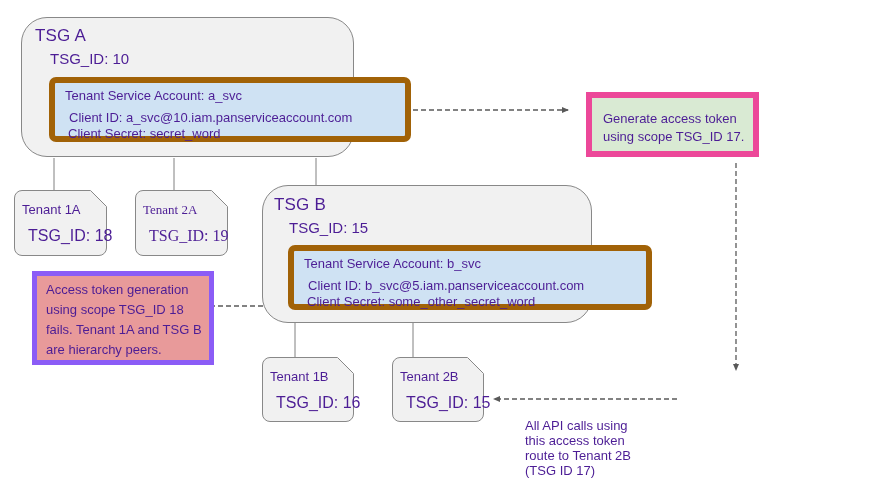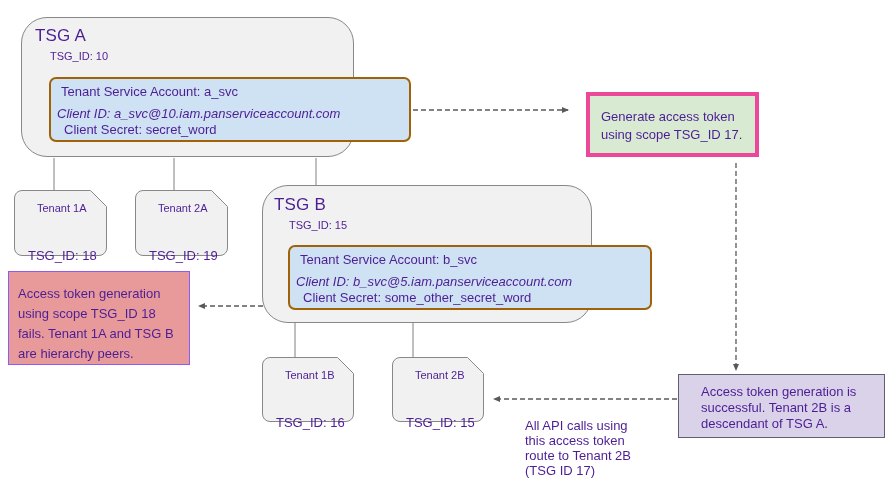--- a/index.html
+++ b/index.html
@@ -7,38 +7,38 @@
     position:relative;width:888px;height:491px;background:#ffffff;overflow:hidden;
     font-family:"Liberation Sans","DejaVu Sans",sans-serif;color:#4c1d95;
   }
   .layer{position:absolute;left:0;top:0;width:888px;height:491px;}
   
   .group{
     position:absolute;background:#f1f1f1;border:1px solid #888888;border-radius:26px;
     box-sizing:border-box;
   }
   .group-title{position:absolute;font-size:17px;letter-spacing:.2px;white-space:nowrap;}
-  .group-id{position:absolute;font-size:11px;white-space:nowrap;}
+  .group-id{position:absolute;font-size:15px;white-space:nowrap;}
   
   .svc{
-    position:absolute;background:#cfe2f3;border:2px solid #a16207;border-radius:7px;
+    position:absolute;background:#cfe2f3;border:6px solid #a16207;border-radius:7px;
     box-sizing:border-box;font-size:13px;
   }
   .svc-title{position:absolute;left:10px;top:5px;white-space:nowrap;}
-  .svc-line1{position:absolute;left:6px;top:27px;white-space:nowrap;font-style:italic;}
+  .svc-line1{position:absolute;left:14px;top:27px;white-space:nowrap;}
   .svc-line2{position:absolute;left:13px;top:43px;white-space:nowrap;}
   
   .tenant{position:absolute;}
   .tenant svg{position:absolute;left:0;top:0;display:block;}
-  .tenant-name{position:absolute;left:23px;top:12px;font-size:11px;white-space:nowrap;}
-  .tenant-id{position:absolute;left:14px;top:37px;font-size:13px;white-space:nowrap;margin-top:21px;}
+  .tenant-name{position:absolute;left:8px;top:12px;font-size:13px;white-space:nowrap;}
+  .tenant-id{position:absolute;left:14px;top:37px;font-size:16px;white-space:nowrap;}
   
   .note{position:absolute;box-sizing:border-box;font-size:13px;}
-  .note-green{background:#d9ead3;border:4px solid #ec4899;padding:12px 0 0 11px;line-height:18px;}
-  .note-red{background:#e89a9a;border:1px solid #8b5cf6;padding:12px 6px 0 9px;line-height:20px;}
+  .note-green{background:#d9ead3;border:6px solid #ec4899;padding:12px 0 0 11px;line-height:18px;}
+  .note-red{background:#e89a9a;border:5px solid #8b5cf6;padding:4px 6px 0 9px;line-height:20px;margin-left:24px;}
   .note-purple{background:#d9d2e9;border:1px solid #625d70;padding:9px 6px 0 22px;line-height:16px;}
   .free-text{position:absolute;font-size:13px;line-height:15px;}
 </style>
 </head>
 <body>
 
 <div class="canvas">
 
   <svg class="layer" width="888" height="491" viewBox="0 0 888 491">
     <defs>
@@ -82,33 +82,30 @@
   <div class="svc" style="left:288px;top:245px;width:364px;height:65px;">
     <div class="svc-title">Tenant Service Account: b_svc</div>
     <div class="svc-line1">Client ID: b_svc@5.iam.panserviceaccount.com</div>
     <div class="svc-line2">Client Secret: some_other_secret_word</div>
   </div>
 
   <div class="note note-red" style="left:8px;top:271px;width:182px;height:94px;">
     <span>Access token generation using scope TSG_ID 18 fails. Tenant 1A and TSG B are hierarchy peers.</span>
   </div>
 
-  <div class="note note-purple" style="left:678px;top:374px;width:207px;height:64px;">
-    <span>Access token generation is successful. Tenant 2B is a descendant of TSG A.</span>
-  </div>
 
   <div class="tenant" style="left:14px;top:190px;width:93px;height:66px;">
     <svg width="93" height="66" viewBox="0 0 93 66">
       <path d="M8 .5 H76.5 L92.5 16.5 V58 A7.5 7.5 0 0 1 85 65.5 H8 A7.5 7.5 0 0 1 .5 58 V8 A7.5 7.5 0 0 1 8 .5 Z" fill="#f1f1f1" stroke="#888888"></path>
     </svg>
     <div class="tenant-name">Tenant 1A</div>
     <div class="tenant-id">TSG_ID: 18</div>
   </div>
 
-  <div class="tenant" style="left:135px;top:190px;width:93px;height:54px;">
+  <div class="tenant" style="left:135px;top:190px;width:93px;height:54px;font-family:Liberation Serif, serif;">
     <svg width="93" height="66" viewBox="0 0 93 66">
       <path d="M8 .5 H76.5 L92.5 16.5 V58 A7.5 7.5 0 0 1 85 65.5 H8 A7.5 7.5 0 0 1 .5 58 V8 A7.5 7.5 0 0 1 8 .5 Z" fill="#f1f1f1" stroke="#888888"></path>
     </svg>
     <div class="tenant-name">Tenant 2A</div>
     <div class="tenant-id">TSG_ID: 19</div>
   </div>
 
   <div class="tenant" style="left:262px;top:357px;width:92px;height:65px;">
     <svg width="92" height="65" viewBox="0 0 92 65">
       <path d="M8 .5 H75.5 L91.5 16.5 V57 A7.5 7.5 0 0 1 84 64.5 H8 A7.5 7.5 0 0 1 .5 57 V8 A7.5 7.5 0 0 1 8 .5 Z" fill="#f1f1f1" stroke="#888888"></path>

